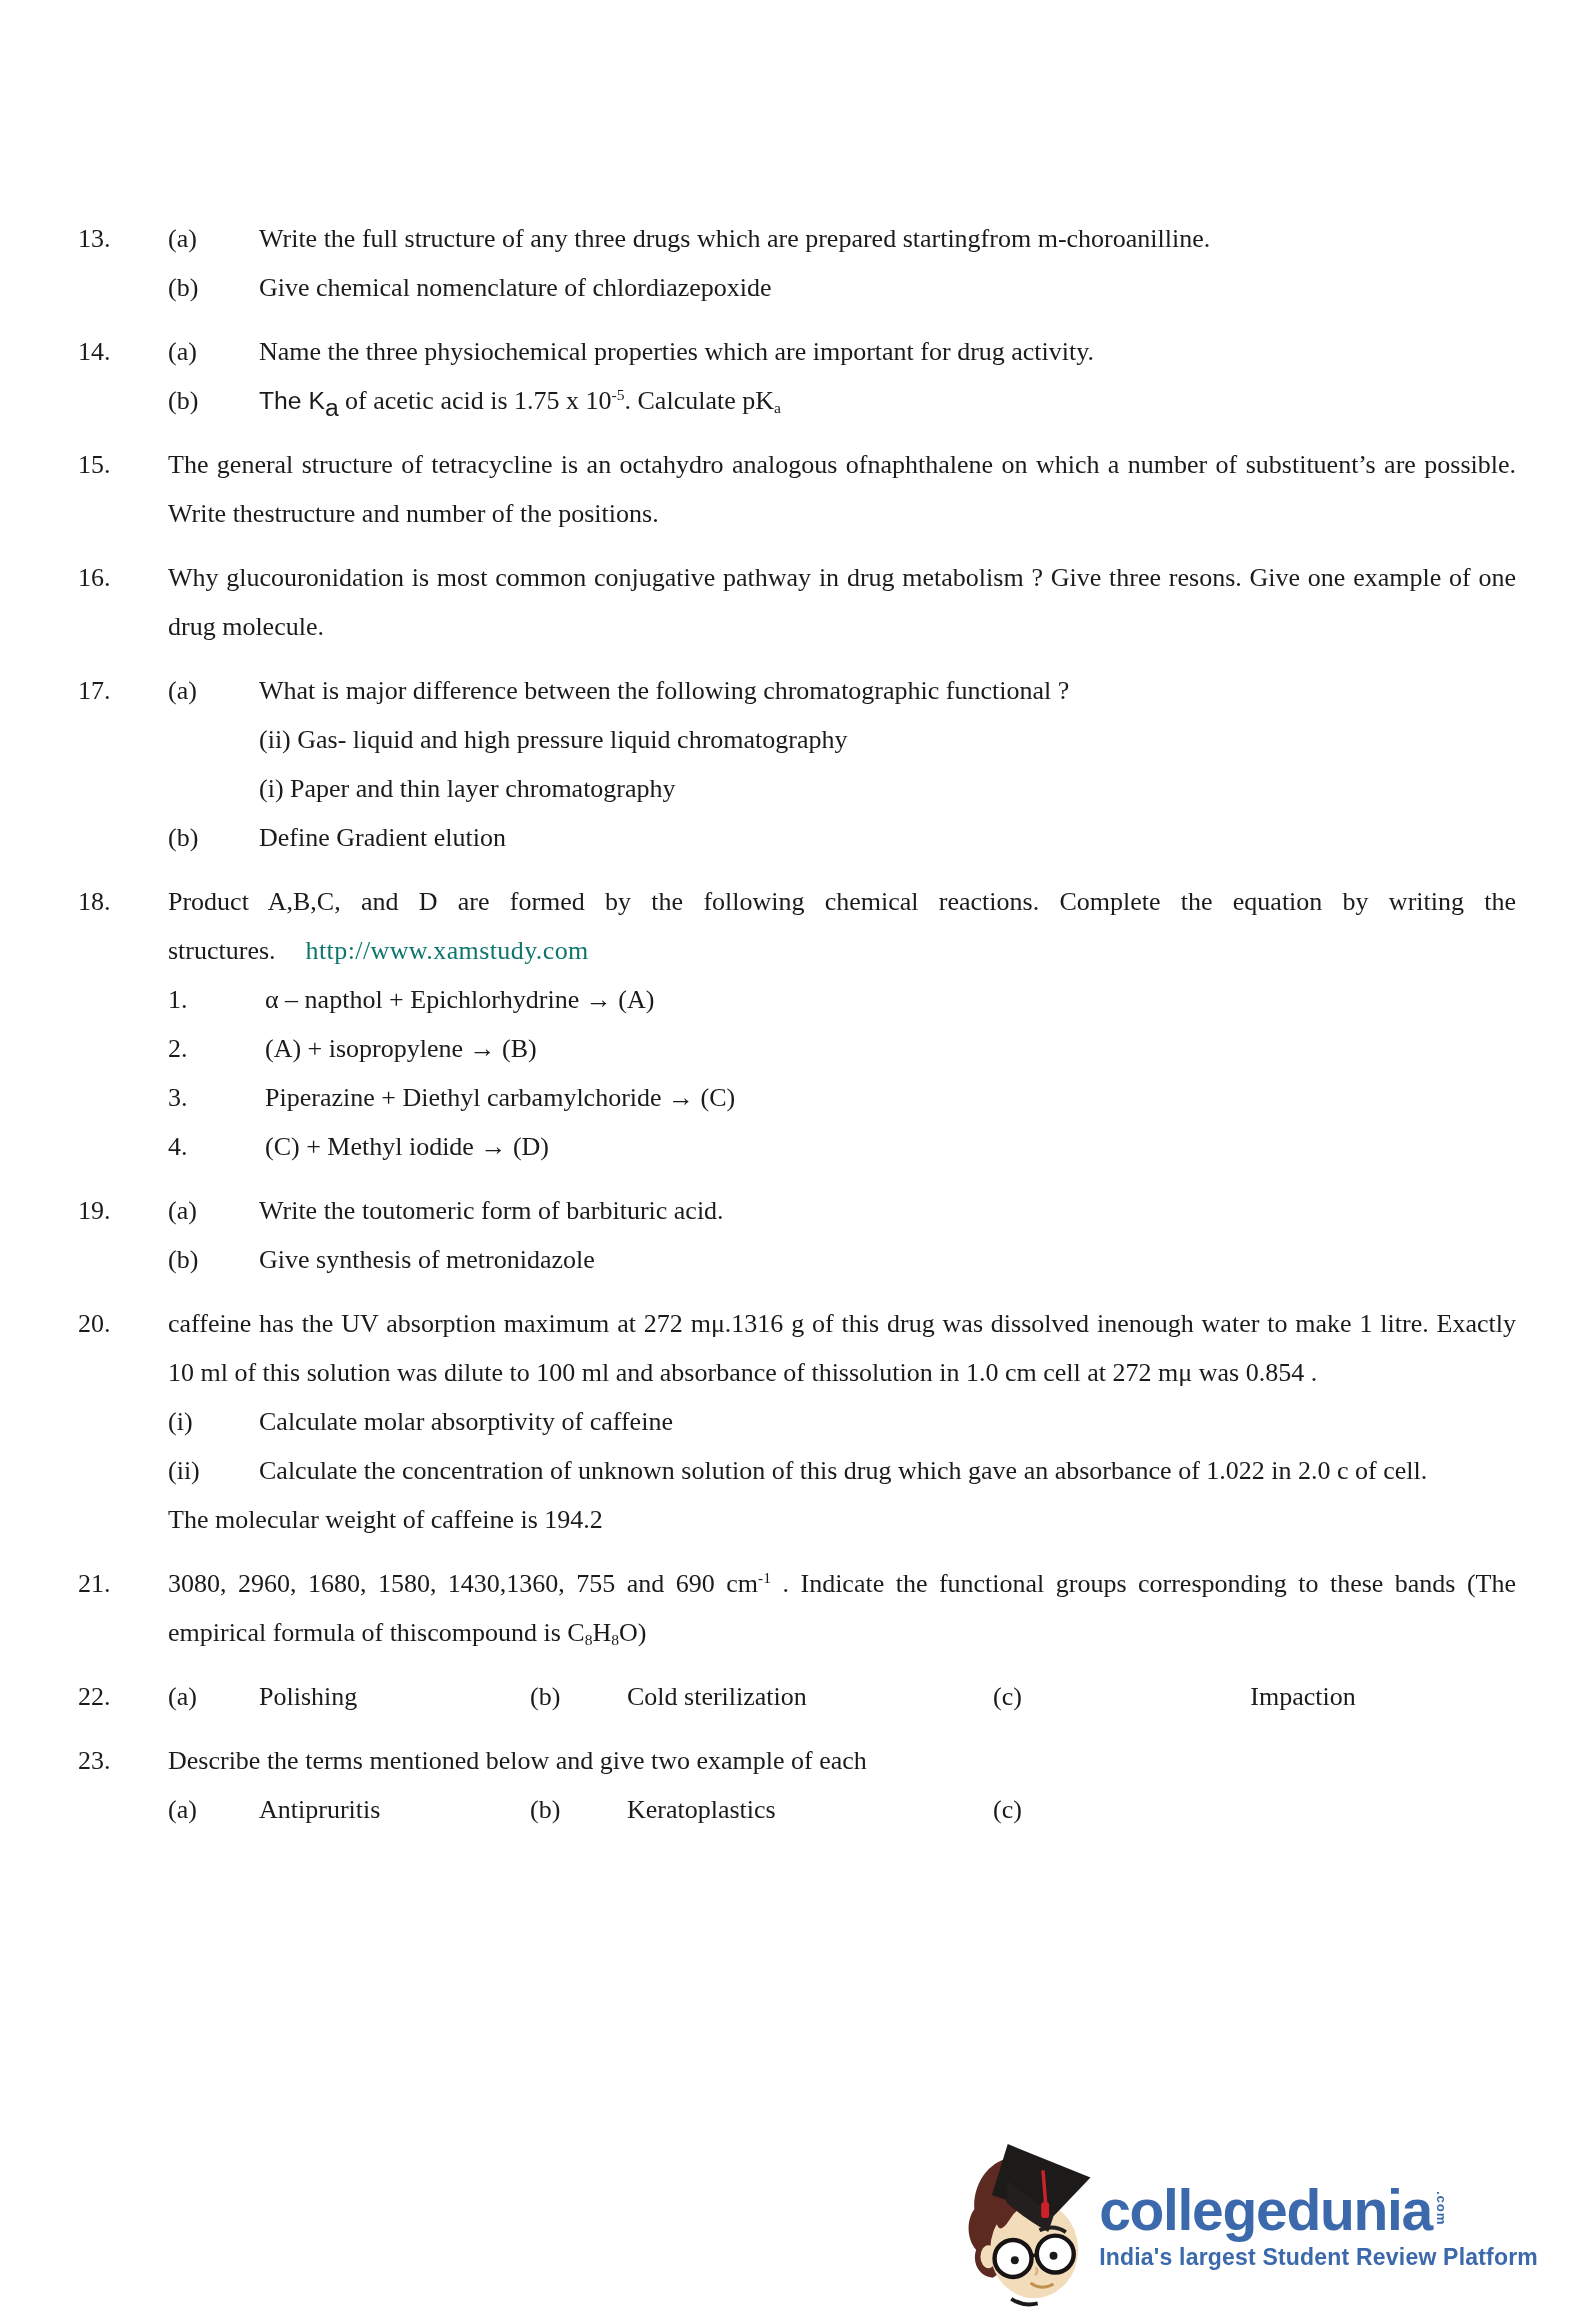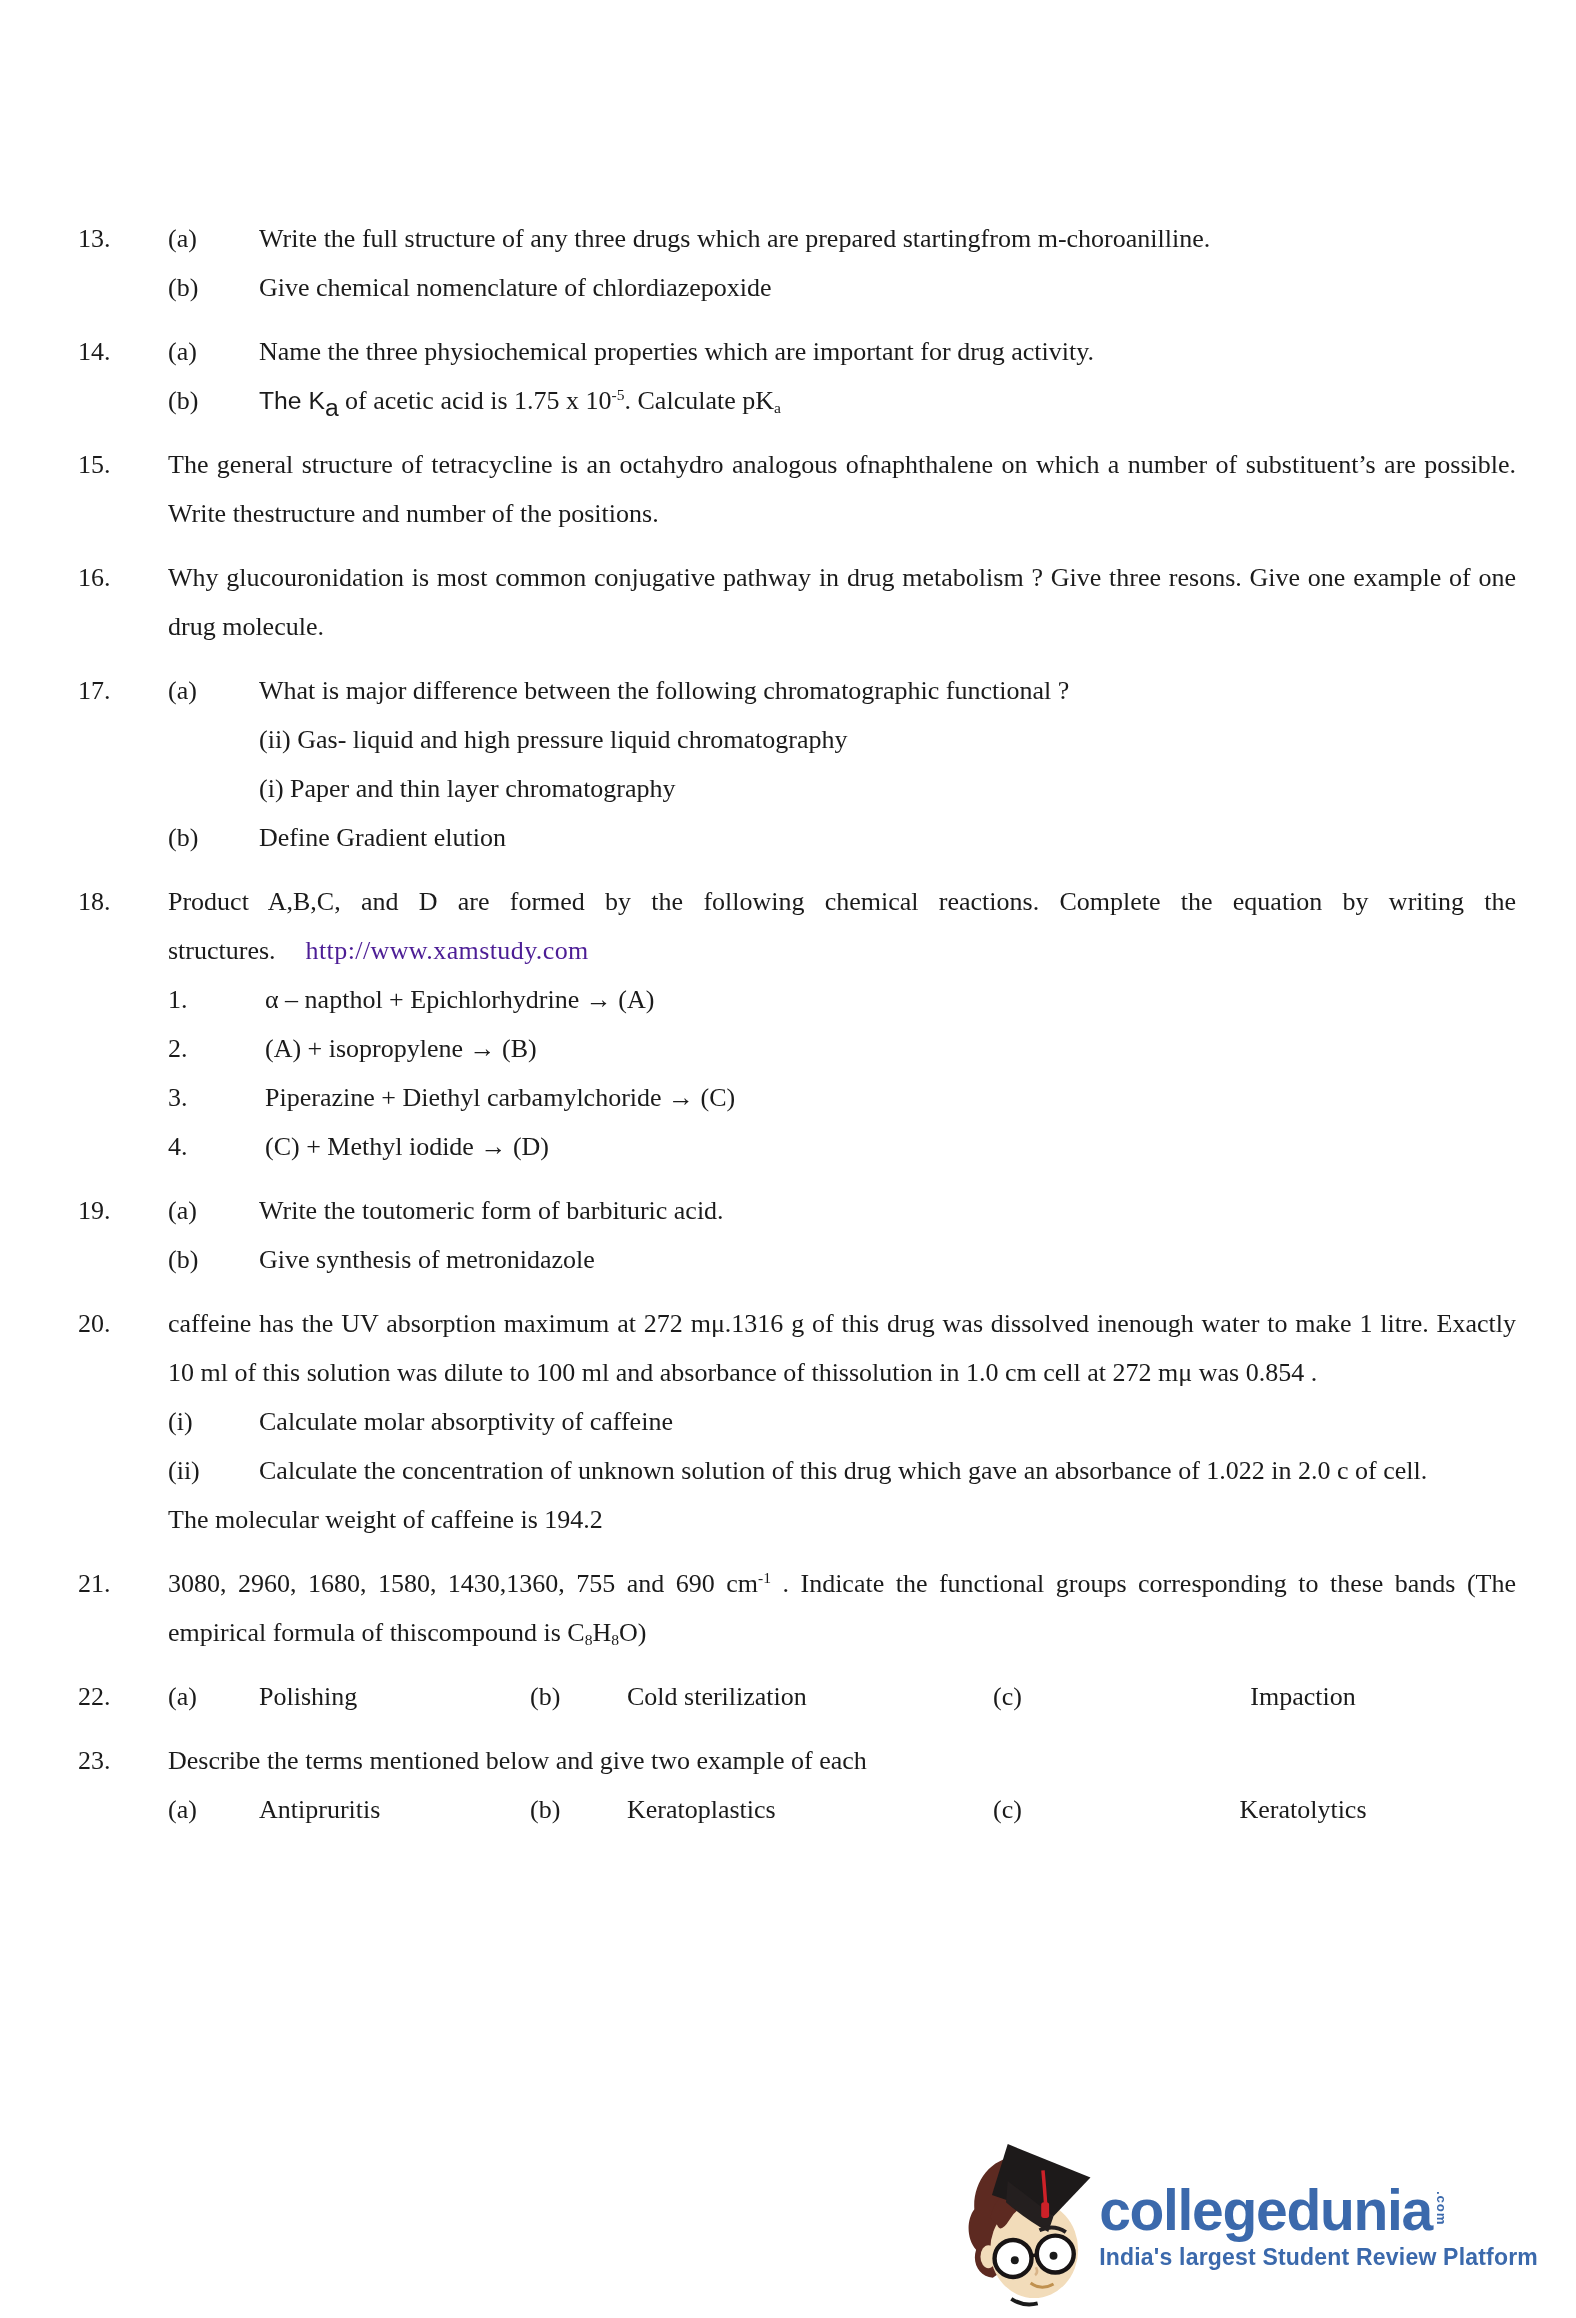--- a/index.html
+++ b/index.html
@@ -34,21 +34,21 @@
   .optlabel1{width:91px;flex-shrink:0;}
   .opttext1{width:271px;flex-shrink:0;}
   .optlabel2{width:97px;flex-shrink:0;}
   .opttext2{width:366px;flex-shrink:0;}
   .optlabel3{width:97px;flex-shrink:0;}
   .opttext3{flex:1;min-width:0;text-align:center;}
   sub,sup{font-size:0.60em;line-height:0;}
   sub{vertical-align:-0.28em;}
   sup{vertical-align:0.55em;}
   .sans{font-family:"Liberation Sans","DejaVu Sans",sans-serif;font-size:0.95em;}
-  .url{font-family:"Liberation Serif",serif;margin-left:30px;color:#4c1d95;letter-spacing:0.4px;}
+  .url{font-family:"Liberation Serif",serif;margin-left:30px;color:#0f766e;letter-spacing:0.4px;}
   
   .logo{
     position:absolute;
     right:39px;
     top:2133px;
     display:flex;
     align-items:center;
     gap:5.3px;
   }
   .logo-text-block{display:flex;flex-direction:column;margin-top:8px;}
@@ -220,21 +220,20 @@
     <div class="q">
       <div class="qnum">23.</div>
       <div class="qbody">
         <div>Describe the terms mentioned below and give two example of each</div>
         <div class="optrow">
           <div class="optlabel1">(a)</div>
           <div class="opttext1">Antipruritis</div>
           <div class="optlabel2">(b)</div>
           <div class="opttext2">Keratoplastics</div>
           <div class="optlabel3">(c)</div>
-          <div class="opttext3">Keratolytics</div>
         </div>
       </div>
     </div>
 
   </div>
 
   <div class="logo">
     <span>
       <svg width="132" height="177" viewBox="0 0 150 200">
 

